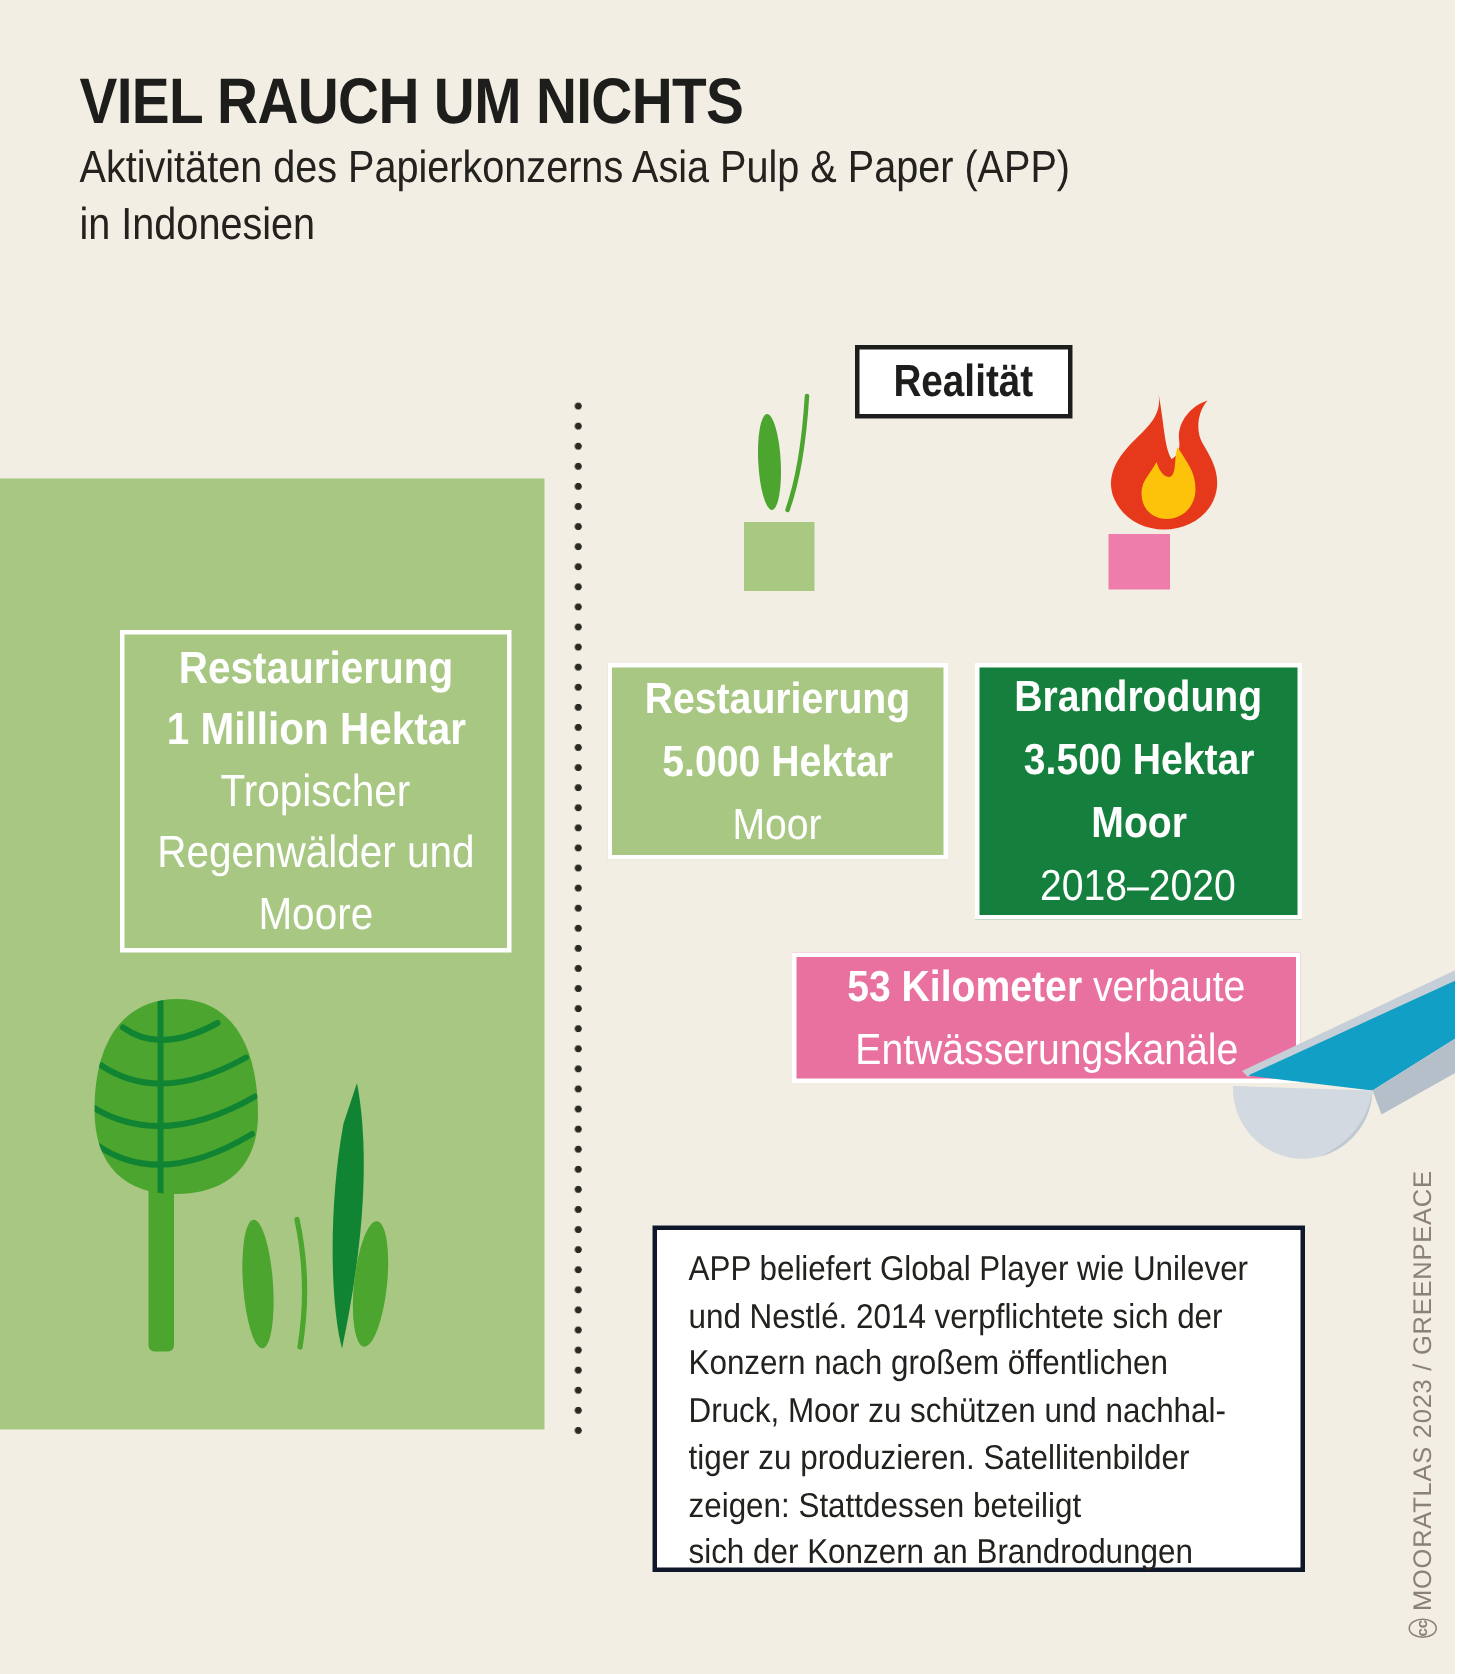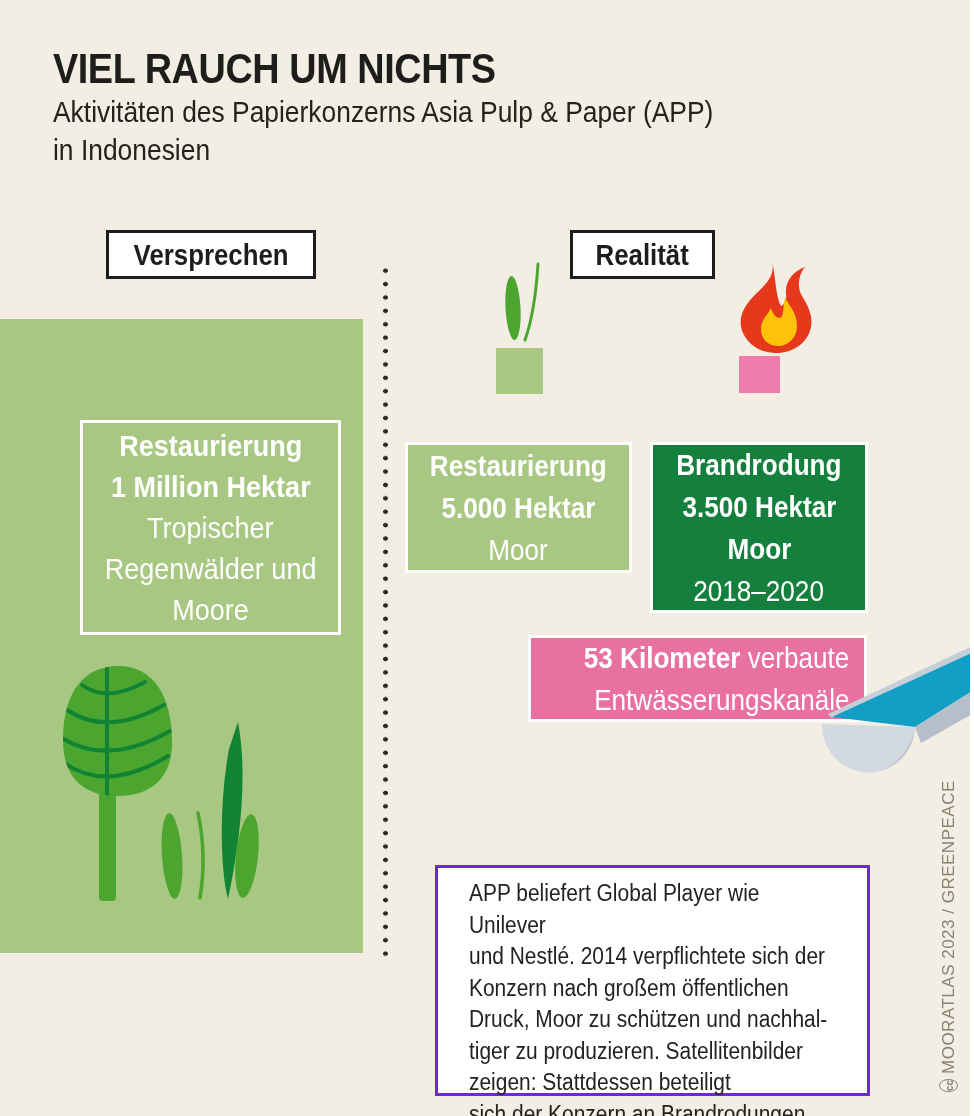--- a/index.html
+++ b/index.html
@@ -59,26 +59,26 @@
 
   
   .stat{
     box-sizing:border-box;border:3px solid #ffffff;color:#fff;
     display:flex;flex-direction:column;align-items:center;justify-content:center;
     text-align:center;font-size:29px;line-height:42px;
   }
   .stat .ln{white-space:nowrap;transform:scaleX(.9);}
   .stat-restoration{left:405px;top:442px;width:227px;height:131px;background:#a7c782;}
   .stat-burning{left:650px;top:442px;width:218px;height:171px;background:#15803d;}
-  .stat-canal{left:528px;top:635px;width:339px;height:87px;background:#e8719f;align-items:flex-end;}
+  .stat-canal{left:528px;top:635px;width:339px;height:87px;background:#e8719f;}
 
   
   .info-box{
     left:435px;top:817px;width:435px;height:231px;box-sizing:border-box;
-    background:#ffffff;border:3px solid #6d28d9;padding:10px 31px;margin-top:48px;
+    background:#ffffff;border:3px solid #0f172a;padding:10px 21px;
   }
   .info-text{
     font-size:23px;line-height:31.5px;white-space:pre-line;color:#23221e;
     width:110%;transform:scaleX(.91);transform-origin:0 0;
   }
 
   
   .canal-svg{left:812px;top:638px;}
   .tree-svg{left:40px;top:655px;}
 
@@ -99,23 +99,20 @@
 <body>
 
 <div class="canvas">
 
   <div class="abs title">VIEL RAUCH UM NICHTS</div>
   <div class="abs subtitle">
     <div>Aktivitäten des Papierkonzerns Asia Pulp &amp; Paper (APP)</div>
     <div>in Indonesien</div>
   </div>
 
-  <div class="abs col-label label-promise">
-    <span>Versprechen</span>
-  </div>
   <div class="abs col-label label-reality">
     <span>Realität</span>
   </div>
 
   <div class="abs divider"></div>
 
   <div class="abs promise-panel"></div>
 
   <div class="abs promise-box">
     <div class="ln b">Restaurierung</div>

